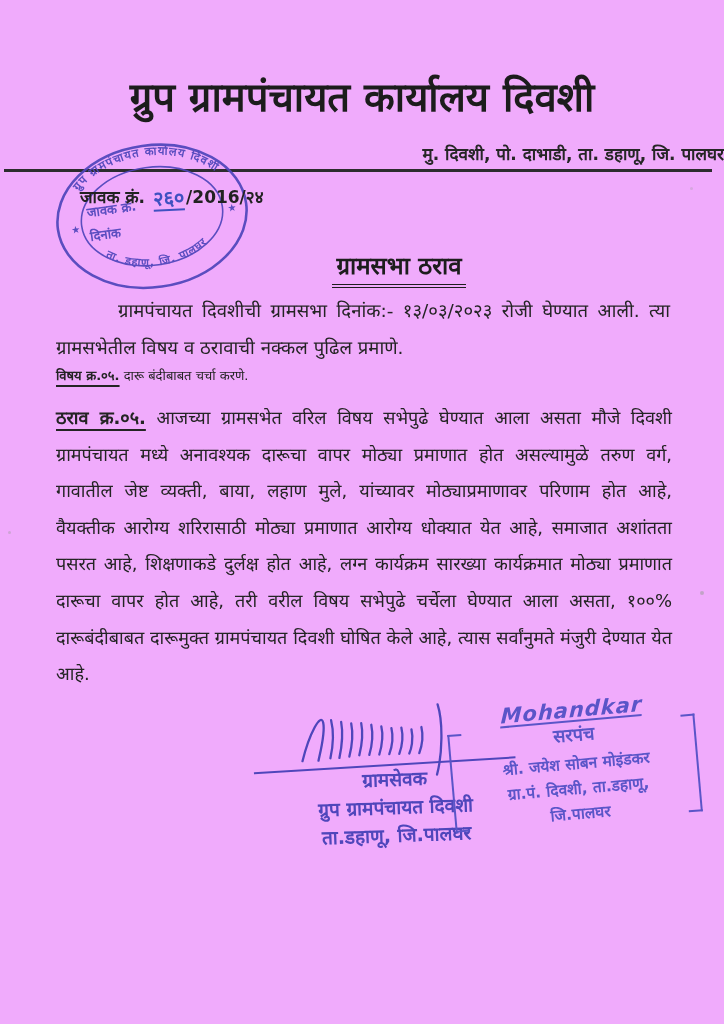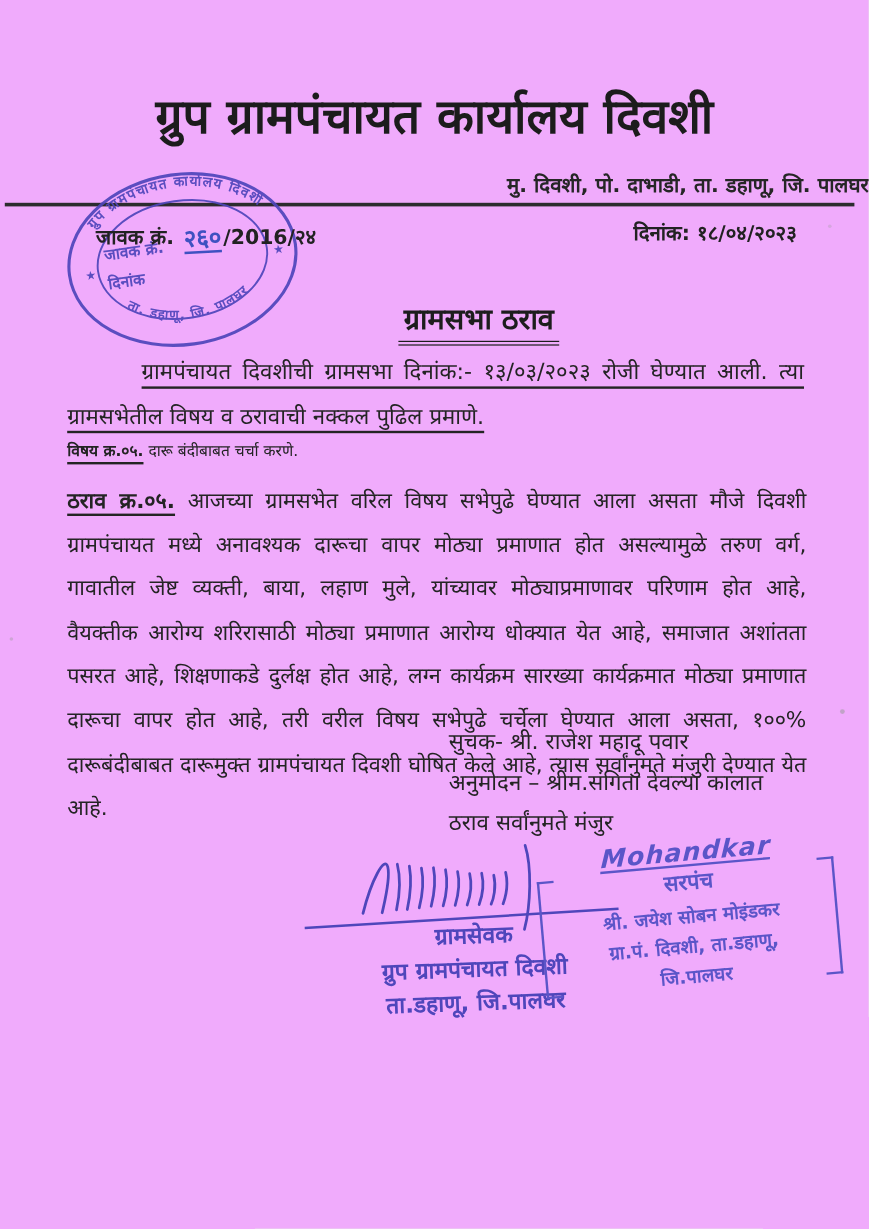--- a/index.html
+++ b/index.html
@@ -46,21 +46,21 @@
   }
   .section-heading span{
     display:inline-block;font-size:24px;font-weight:700;color:#1d1d1d;
     padding:0 4px 3px 4px;border-bottom:4px double #1d1d1d;
   }
   .intro-par{
     position:absolute;top:292px;left:56px;width:614px;
     font-size:18.5px;line-height:37px;color:#242424;
     text-indent:62px;text-align:justify;
   }
-  .intro-par span{text-decoration:underline;text-underline-offset:6px;text-decoration-thickness:1.5px;}
+  .intro-par span{text-underline-offset:6px;text-decoration-thickness:1.5px;}
   .subject-line{
     position:absolute;top:366px;left:56px;width:614px;
     font-size:13px;color:#242424;
   }
   .label-bold{font-weight:700;text-decoration:underline;text-underline-offset:5px;text-decoration-thickness:1.8px;}
   .resolution-par{
     position:absolute;top:400px;left:56px;width:616px;
     font-size:18px;line-height:36.6px;color:#242424;text-align:justify;
   }
   
@@ -127,44 +127,38 @@
     <text x="176" y="82" font-size="10" fill="#4f46bb">★</text>
     <text x="36" y="68" font-size="13" font-weight="700" fill="#4f46bb">जावक क्रं.</text>
     <text x="36" y="92" font-size="13" font-weight="700" fill="#4f46bb">दिनांक</text>
   </svg>
 
   <div class="ref-row">
     <div class="ref-left">
       <span>जावक क्रं.</span>
       <span class="ref-num">२६०</span><span>/2016/२४</span>
     </div>
-    <div class="ref-date">दिनांक: १८/०४/२०२३</div>
   </div>
 
   <div class="section-heading">
     <span>ग्रामसभा ठराव</span>
   </div>
 
   <div class="intro-par">
     <span>ग्रामपंचायत दिवशीची ग्रामसभा दिनांक:- १३/०३/२०२३ रोजी घेण्यात आली. त्या ग्रामसभेतील विषय व ठरावाची नक्कल पुढिल प्रमाणे.</span>
   </div>
 
   <div class="subject-line">
     <span class="label-bold">विषय क्र.०५.</span><span> दारू बंदीबाबत चर्चा करणे.</span>
   </div>
 
   <div class="resolution-par">
     <span class="label-bold">ठराव क्र.०५.</span><span> आजच्या ग्रामसभेत वरिल विषय सभेपुढे घेण्यात आला असता मौजे दिवशी ग्रामपंचायत मध्ये अनावश्यक दारूचा वापर मोठ्या प्रमाणात होत असल्यामुळे तरुण वर्ग, गावातील जेष्ट व्यक्ती, बाया, लहाण मुले, यांच्यावर मोठ्याप्रमाणावर परिणाम होत आहे, वैयक्तीक आरोग्य शरिरासाठी मोठ्या प्रमाणात आरोग्य धोक्यात येत आहे, समाजात अशांतता पसरत आहे, शिक्षणाकडे दुर्लक्ष होत आहे, लग्न कार्यक्रम सारख्या कार्यक्रमात मोठ्या प्रमाणात दारूचा वापर होत आहे, तरी वरील विषय सभेपुढे चर्चेला घेण्यात आला असता, १००% दारूबंदीबाबत दारूमुक्त ग्रामपंचायत दिवशी घोषित केले आहे, त्यास सर्वांनुमते मंजुरी देण्यात येत आहे.</span>
   </div>
 
-  <div class="movers">
-    <div>सुचक- श्री. राजेश महादू पवार</div>
-    <div>अनुमोदन – श्रीम.संगिता देवल्या कालात</div>
-    <div>ठराव सर्वांनुमते मंजुर</div>
-  </div>
 
   <div class="sign-left">
     <svg class="sig-scribble" width="200" height="78" viewBox="0 0 200 78">
       <g fill="none" stroke="#4f46bb" stroke-width="2.3" stroke-linecap="round">
         <path d="M8,58 C16,30 28,10 30,20 C32,30 26,50 24,58"></path>
         <path d="M38,18 C41,32 38,48 36,56"></path>
         <path d="M48,20 C50,34 47,48 45,56"></path>
         <path d="M58,22 C60,34 57,48 55,55"></path>
         <path d="M68,22 C70,34 67,47 65,54"></path>
         <path d="M78,24 C80,36 77,48 75,54"></path>

